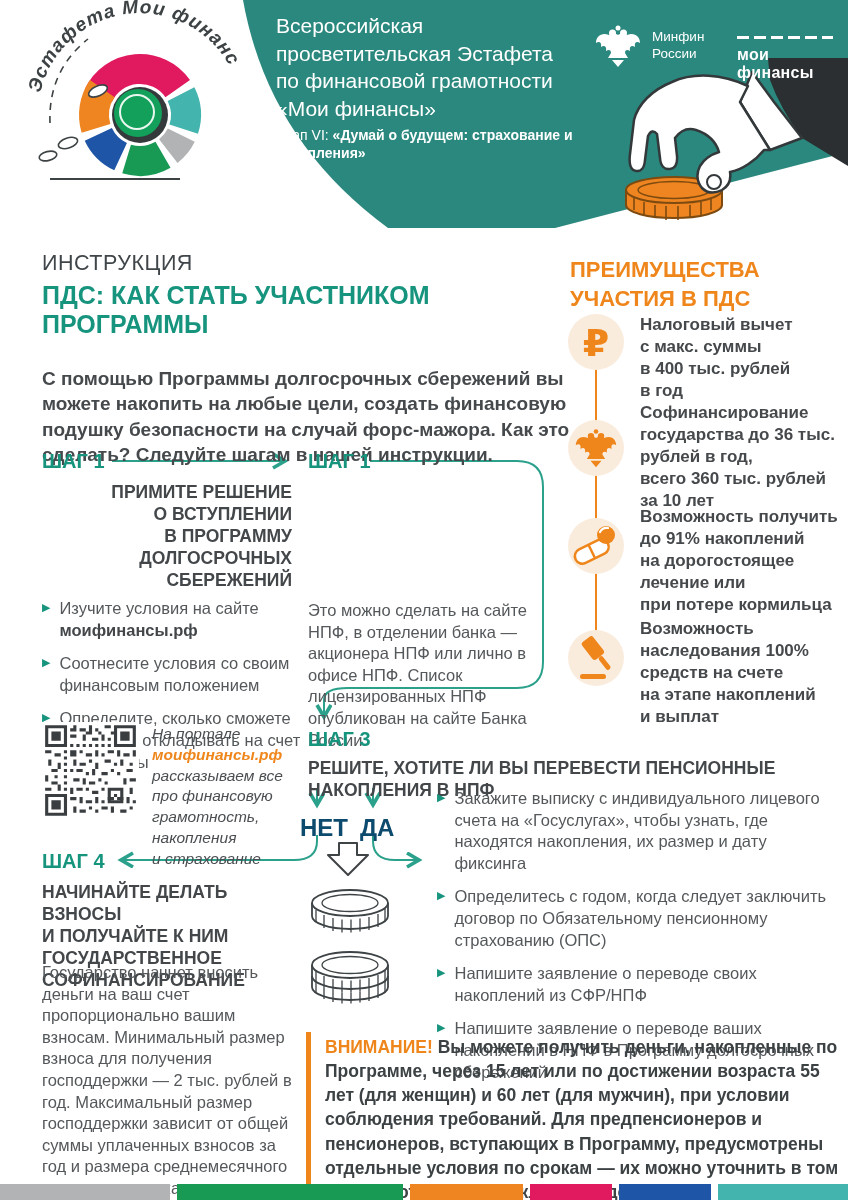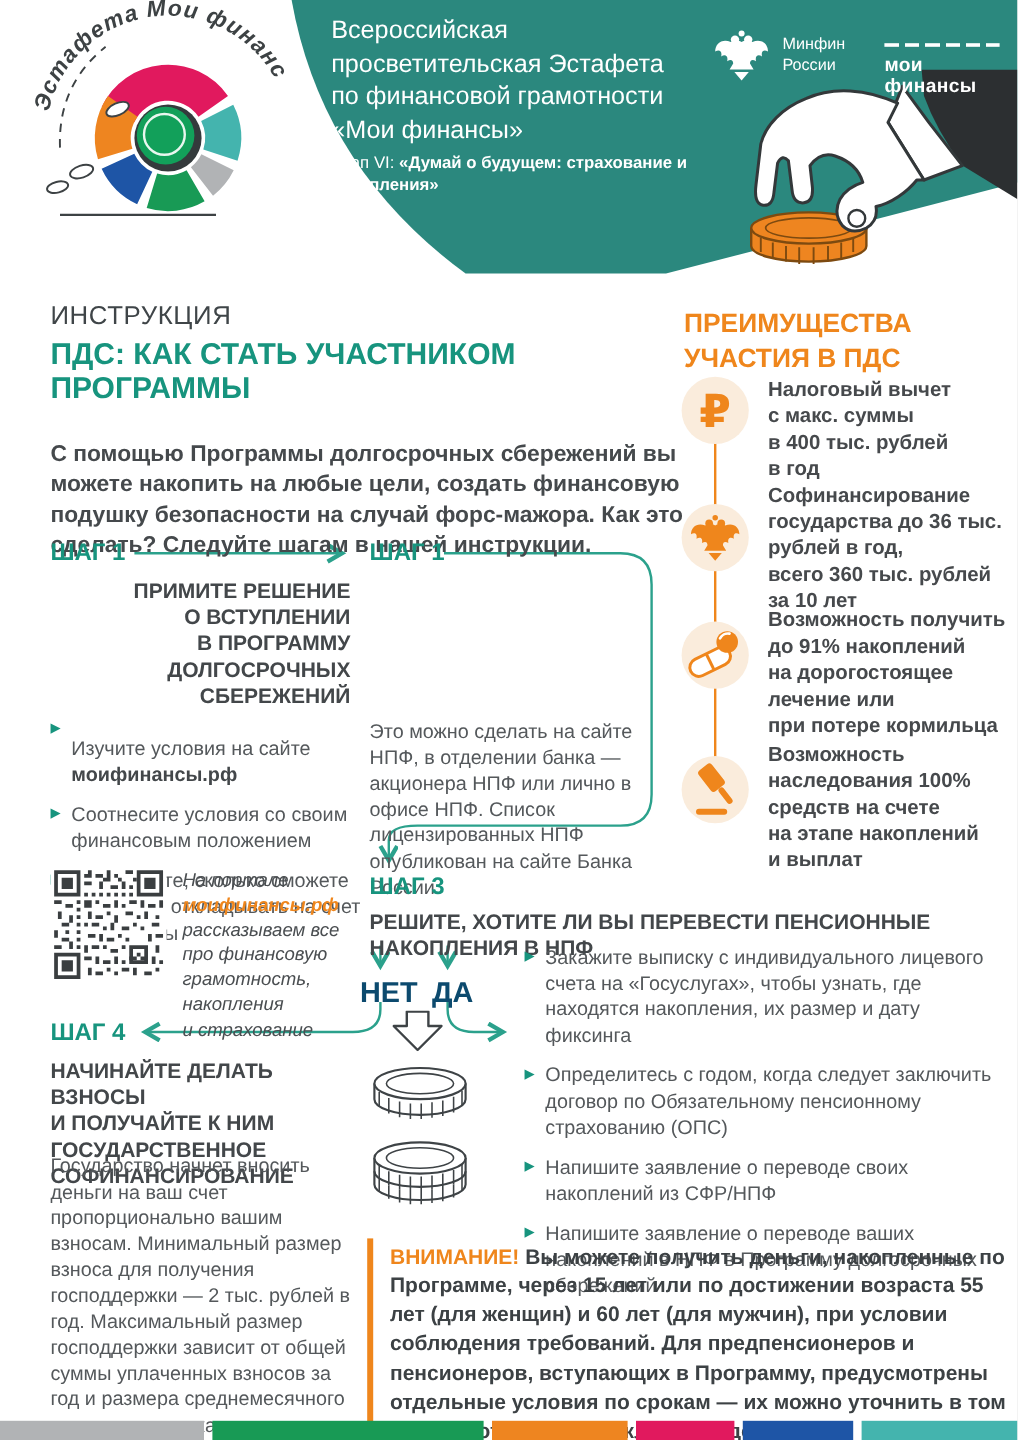--- a/index.html
+++ b/index.html
@@ -150,21 +150,21 @@
 
   <div class="abs step-label" style="left:42px;top:450px;">ШАГ 1</div>
   <div class="abs step-heading pre" style="left:42px;top:482px;width:250px;text-align:right;">ПРИМИТЕ РЕШЕНИЕ
 О ВСТУПЛЕНИИ
 В ПРОГРАММУ
 ДОЛГОСРОЧНЫХ
 СБЕРЕЖЕНИЙ</div>
   <ul class="abs bullets" style="left:42px;top:598px;width:262px;">
     <li>
         <span class="tri">▶</span>
-      <div class="body-txt"><span style="display:block;margin-top:16px;">Изучите условия на сайте</span><span class="blink">моифинансы.рф</span></div>
+      <div class="body-txt"><span style="display:block;">Изучите условия на сайте</span><span class="blink">моифинансы.рф</span></div>
       </li>
     <li>
         <span class="tri">▶</span>
       <div class="body-txt">Соотнесите условия со своим финансовым положением</div>
       </li>
     <li>
         <span class="tri">▶</span>
       <div class="body-txt">Определите, сколько сможете регулярно откладывать на счет Программы</div>
       </li>
   </ul>

